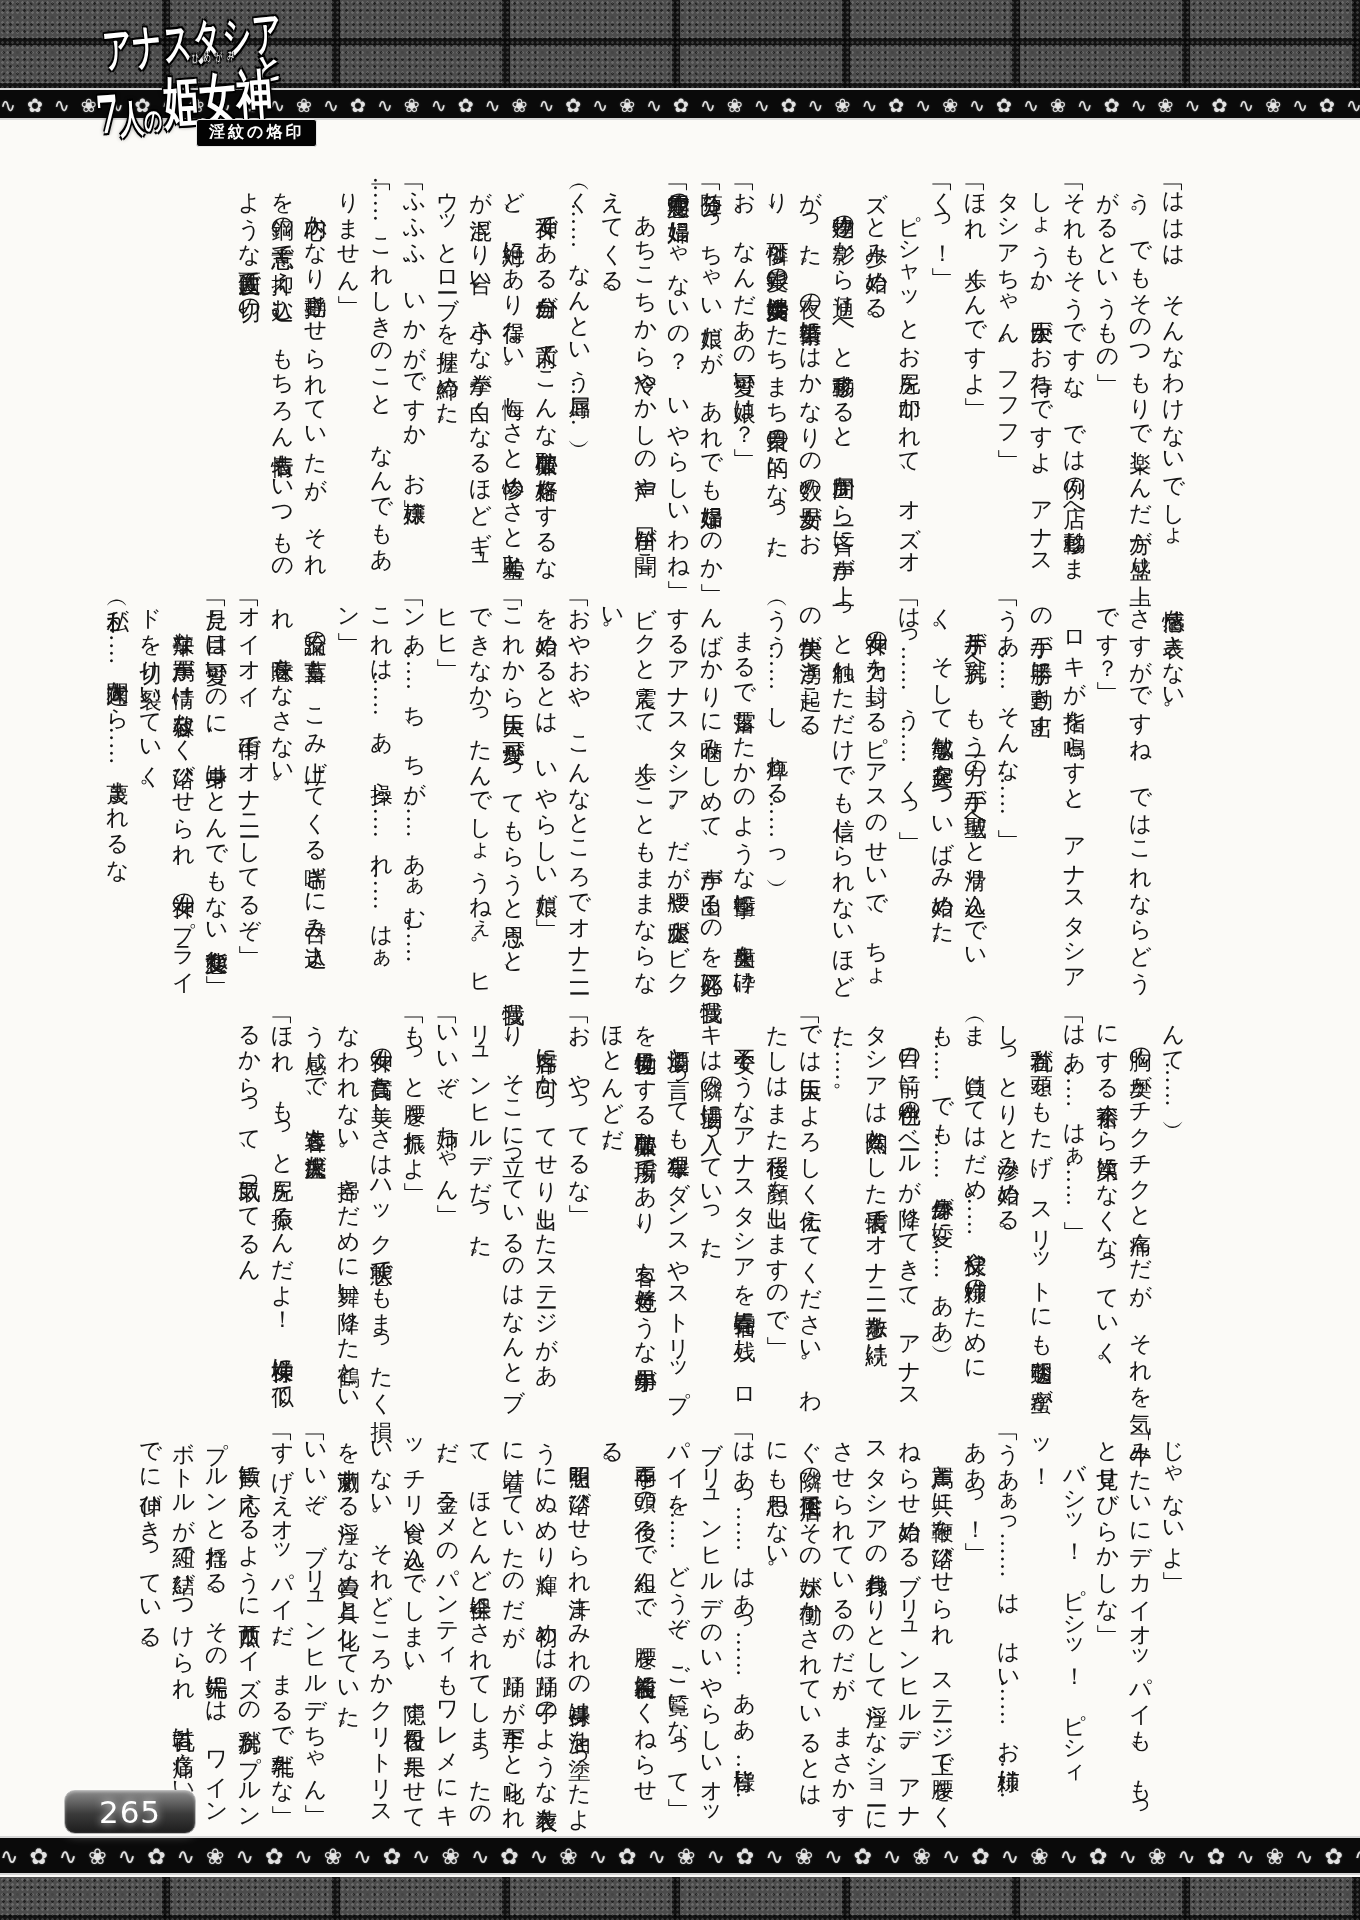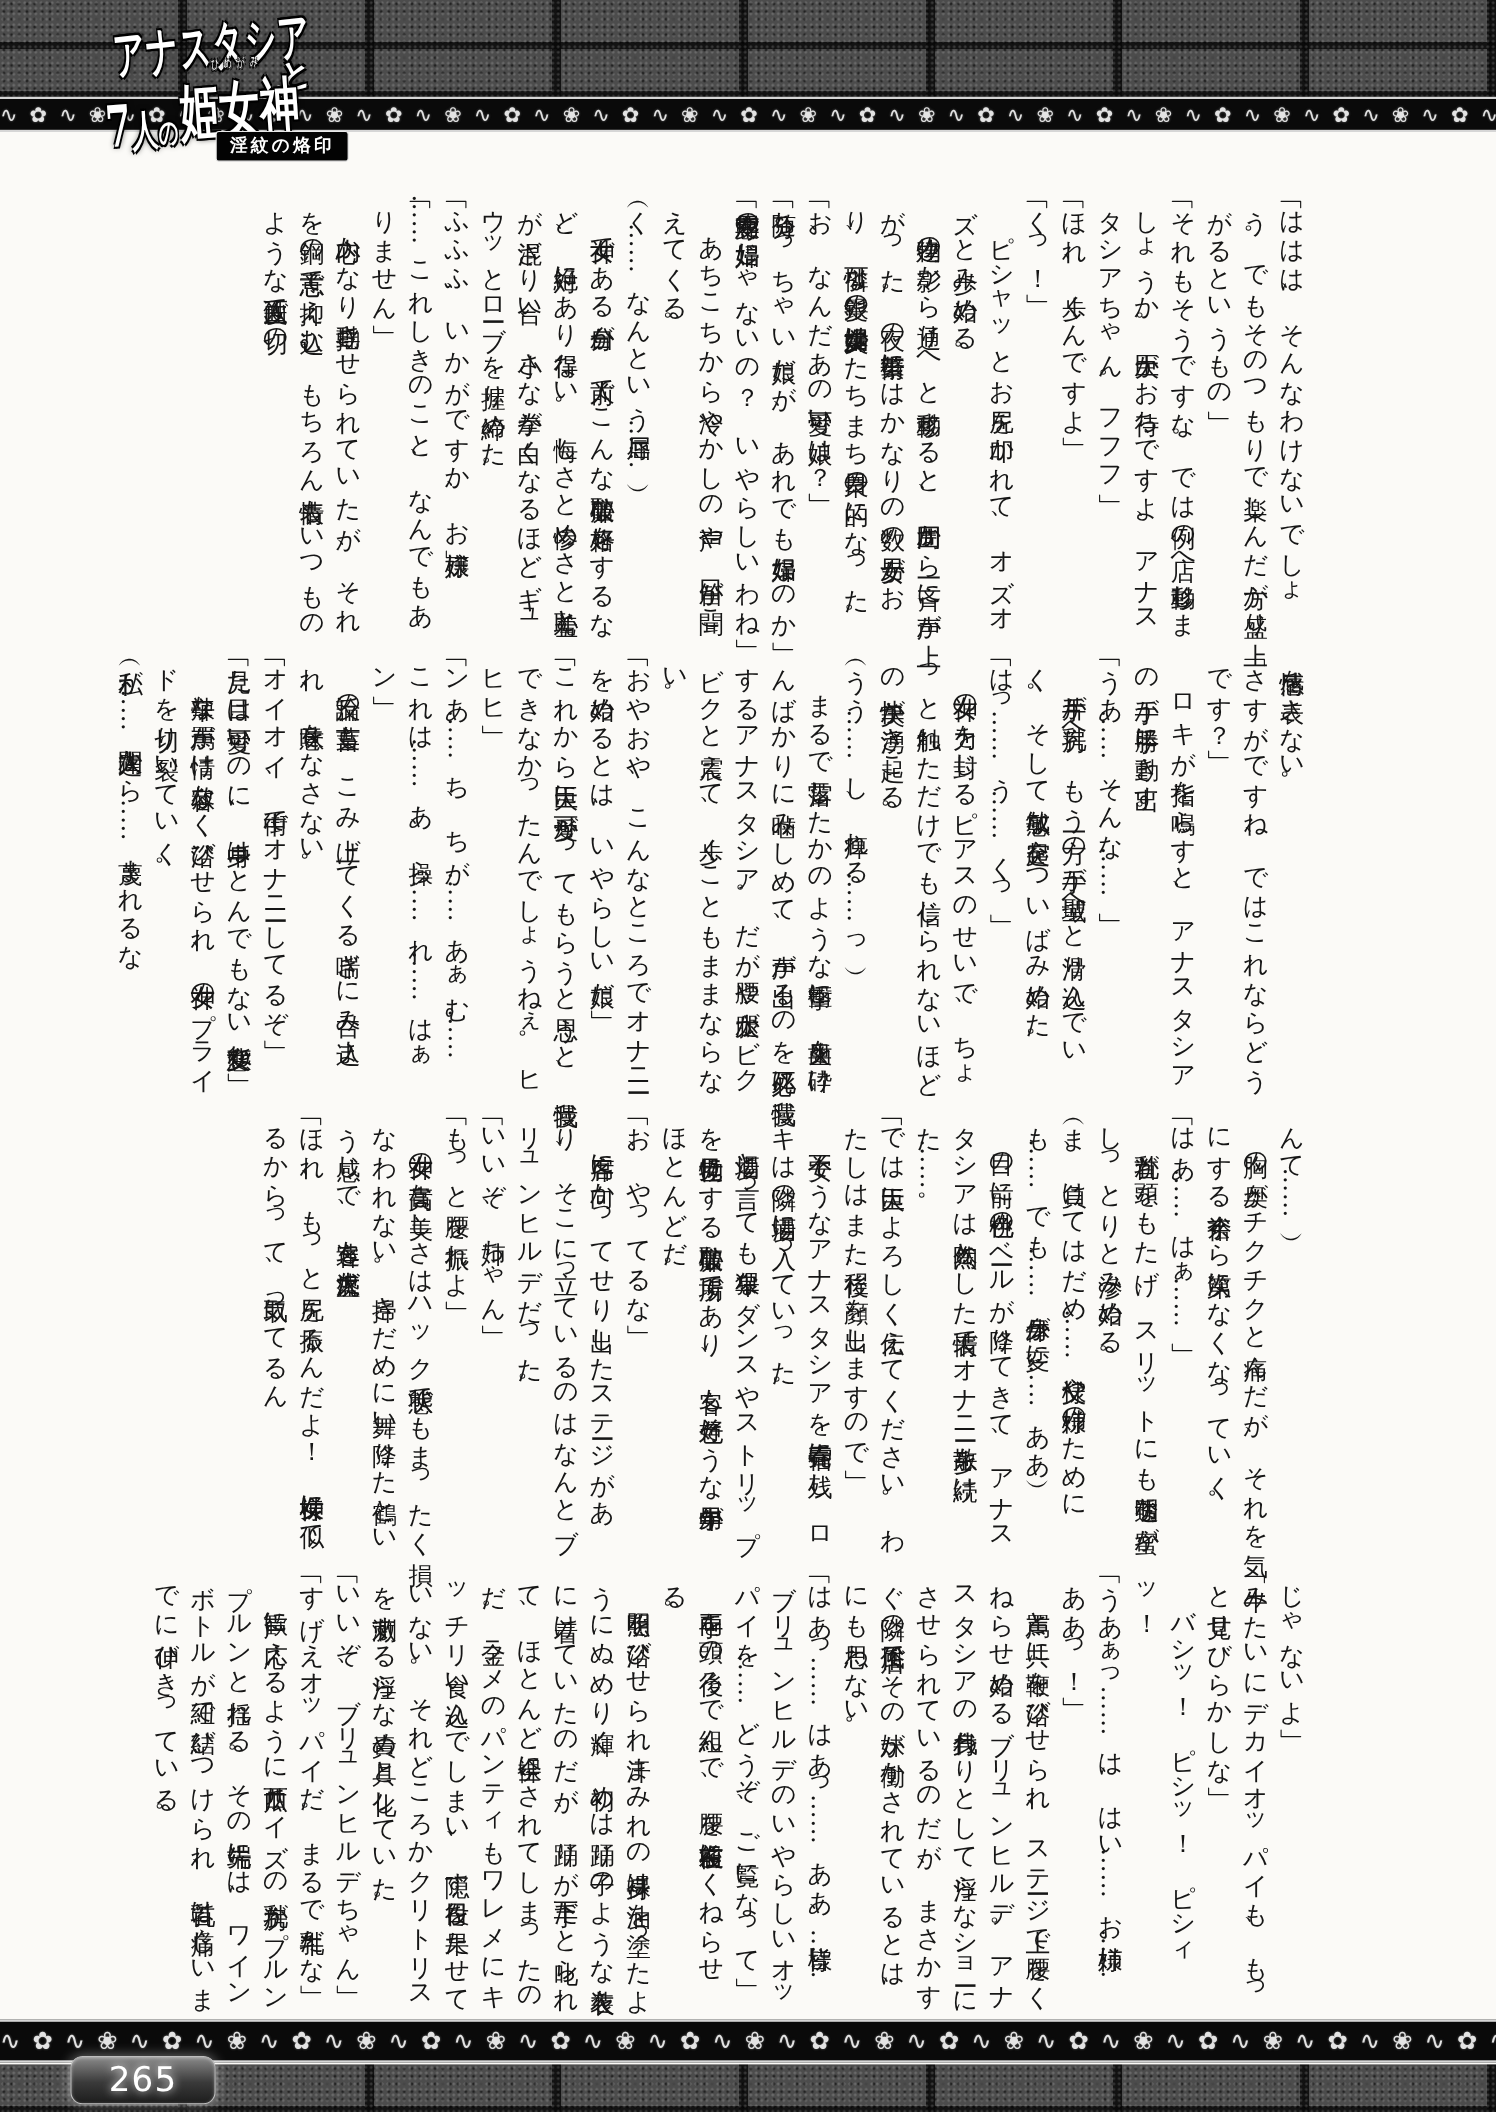--- a/index.html
+++ b/index.html
@@ -67,21 +67,21 @@
   }
   #band-0 { top:176px; }
   #band-1 { top:592px; }
   #band-2 { top:1009px; }
   #band-3 { top:1426px; }
   .band p { margin:0; padding:0; }
   .band p.indent { text-indent:1em; }
 
   
   #page-number {
-    position:absolute; left:64px; top:1869px; width:132px; height:44px; z-index:6;
+    position:absolute; left:64px; top:1790px; width:132px; height:44px; z-index:6;
     background:linear-gradient(180deg,#8a8a8a,#3a3a3a 55%,#1d1d1d);
     border-radius:11px; border:1px solid #bdbdbd;
     box-shadow:0 0 12px rgba(255,255,255,.45), inset 0 1px 3px rgba(255,255,255,.4);
     display:flex; align-items:center; justify-content:center;
     color:#fff; font-size:31px; letter-spacing:1px;
     font-family:"DejaVu Sans","Liberation Sans",sans-serif;
     text-shadow:0 0 9px rgba(255,255,255,.9);
   }
 </style>
 </head>

